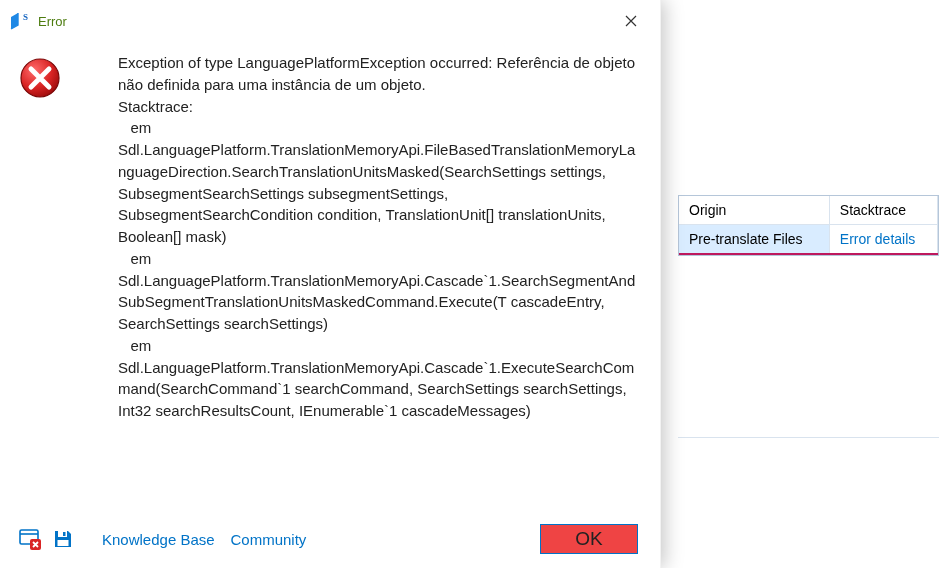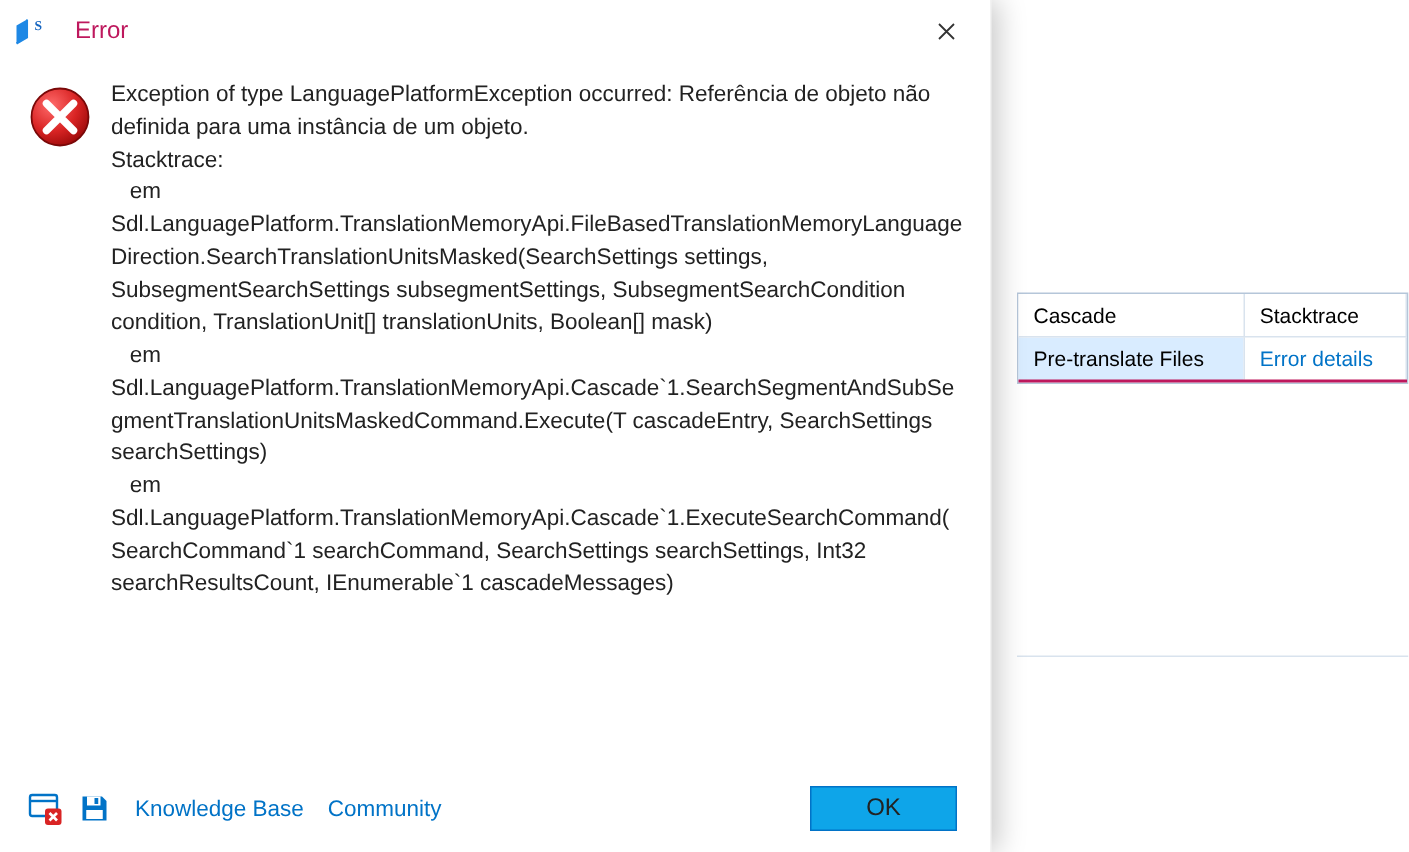--- a/index.html
+++ b/index.html
@@ -56,23 +56,23 @@
     flex-direction: column;
     border-right: 1px solid rgba(0,0,0,0.05);
   }
   .titlebar {
     height: 42px;
     display: flex;
     align-items: center;
     padding: 0 12px 0 10px;
   }
   .titlebar .title {
-    font-size: 16px;
-    color: #be185d;
-    margin-left: 20px;
+    font-size: 13px;
+    color: #4d7c0f;
+    margin-left: 8px;
   }
   .titlebar .spacer { flex: 1; }
   .close-btn {
     width: 34px; height: 30px;
     display: flex; align-items: center; justify-content: center;
     cursor: pointer;
   }
   .close-btn svg { stroke: #333; }
 
   .content {
@@ -82,58 +82,59 @@
     overflow: hidden;
   }
   .err-icon-col { width: 56px; flex: none; padding-top: 4px; }
   .msg {
     flex: 1;
     font-size: 15px;
     line-height: 1.45;
     color: #222;
     word-break: break-word;
     white-space: pre-wrap;
+    margin-left: 44px;
   }
 
   .footer {
     height: 58px;
     display: flex;
     align-items: center;
     padding: 0 22px 0 18px;
     gap: 10px;
   }
-  .footer .links { margin-left: 4px; }
+  .footer .links { margin-left: 16px; }
   .footer .links a {
     color: #0173c7;
     text-decoration: none;
     font-size: 15px;
     margin-right: 12px;
   }
   .footer .spacer { flex: 1; }
   .ok-btn {
     width: 98px; height: 30px;
     border: 1px solid #0173c7;
-    background: #0ea5e9;
-    font-size: 16px;
+    background: #ef4444;
+    font-size: 19px;
     color: #222;
     cursor: pointer;
   }
 
   .file-icon, .disk-icon { width:24px; height:22px; flex:none; }
 
   .app-icon { width:20px; height:20px; position:relative; }
 </style>
 </head>
 <body>
 
 <div class="bg-panel">
   <table>
     <tbody>
         <tr>
-      <th>Cascade</th>
+      <th>Origin</th>
       <th>Stacktrace</th>
     </tr>
     <tr>
       <td class="origin">Pre-translate Files</td>
       <td class="exc"><a href="#">Error details</a></td>
     </tr>
   </tbody>
     </table>
 </div>
 <div class="bg-rule"></div>

